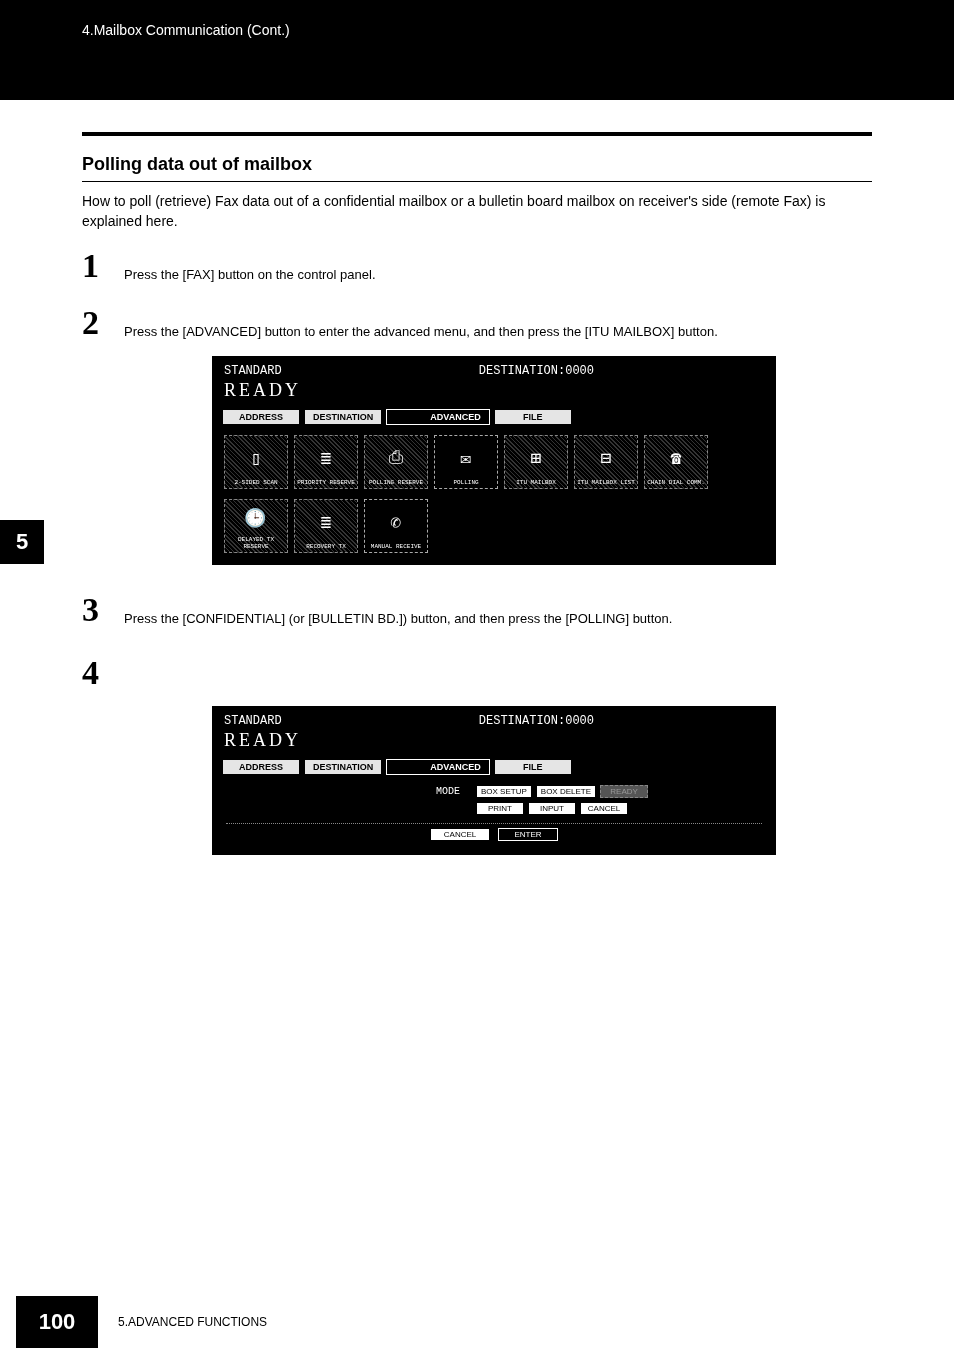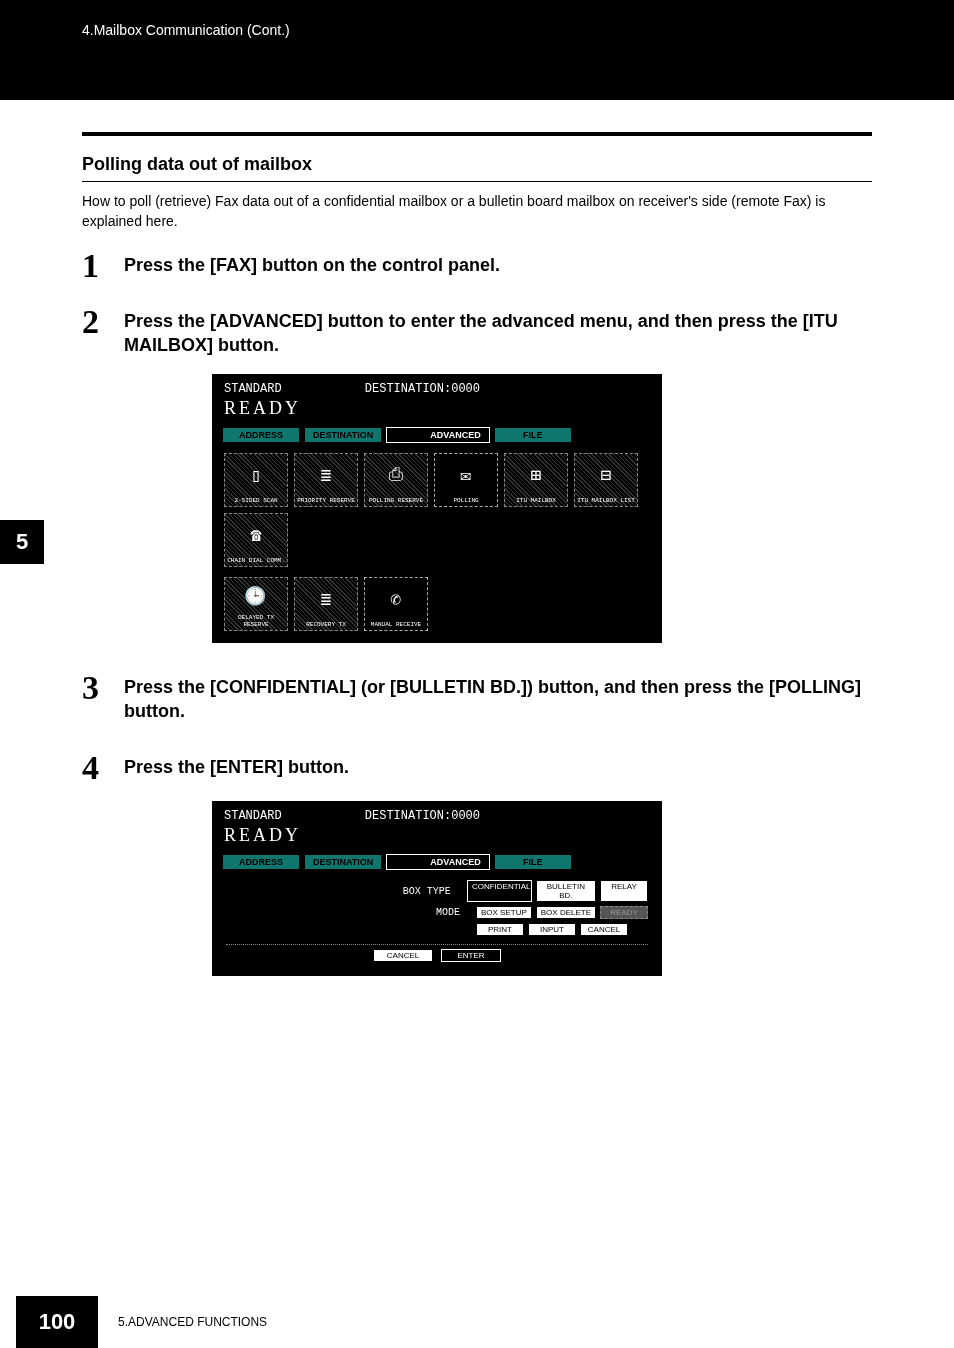--- a/index.html
+++ b/index.html
@@ -50,30 +50,31 @@
     }
     .step-num {
       font-size: 34px;
       font-weight: bold;
       font-family: "Times New Roman", serif;
       width: 42px;
       line-height: 1;
       flex-shrink: 0;
     }
     .step-text {
-      font-size: 18px;
-      font-weight: bold;
+      font-size: 13px;
+      font-weight: normal;
       line-height: 1.35;
       padding-top: 4px;
+      margin-top: 13px;
     }
     .screenshot {
       margin: 10px 0 28px 130px;
       background: #000;
       color: #fff;
-      width: 450px;
+      width: 564px;
       font-family: "Courier New", monospace;
       font-size: 12px;
       position: relative;
       padding: 8px 8px 10px 8px;
     }
     .scr-line {
       display: flex;
       justify-content: space-between;
       padding: 0 4px;
     }
@@ -82,21 +83,21 @@
       letter-spacing: 3px;
       font-family: "Times New Roman", serif;
       padding: 2px 4px 6px 4px;
     }
     .scr-tabs {
       display: flex;
       gap: 4px;
       padding: 2px 2px;
     }
     .scr-tab {
-      background: #0f766e;
+      background: #e5e5e5;
       color: #000;
       border: 1px solid #000;
       padding: 2px 8px;
       font-size: 9px;
       font-weight: bold;
       font-family: Arial, sans-serif;
       min-width: 78px;
       text-align: center;
     }
     .scr-tab.active {
@@ -303,44 +304,35 @@
     </div>
   </div>
 
   <div class="step">
     <div class="step-num">3</div>
     <div class="step-text">Press the [CONFIDENTIAL] (or [BULLETIN BD.]) button, and then press the [POLLING] button.</div>
   </div>
 
   <div class="step" style="margin-top:28px;">
     <div class="step-num">4</div>
-    <div class="step-text">Press the [ENTER] button.</div>
   </div>
 
   <div class="screenshot">
     <div class="scr-line">
       <span>STANDARD</span>
       <span style="margin-right:170px;">DESTINATION:0000</span>
     </div>
     <div class="scr-ready">READY</div>
     <div class="scr-tabs">
       <div class="scr-tab">ADDRESS</div>
       <div class="scr-tab">DESTINATION</div>
       <div class="scr-tab active">ADVANCED</div>
       <div class="scr-tab">FILE</div>
     </div>
     <div class="scr-body2">
-      <div class="scr-row2">
-        <div class="scr-label2">BOX TYPE</div>
-        <div class="scr-btn-group">
-          <div class="scr-btn2 sel">CONFIDENTIAL</div>
-          <div class="scr-btn2">BULLETIN BD.</div>
-          <div class="scr-btn2">RELAY</div>
-        </div>
-      </div>
       <div class="scr-row2">
         <div class="scr-label2">MODE</div>
         <div class="scr-btn-group">
           <div class="scr-btn2">BOX SETUP</div>
           <div class="scr-btn2">BOX DELETE</div>
           <div class="scr-btn2 dis">READY</div>
         </div>
       </div>
       <div class="scr-row2">
         <div class="scr-label2"></div>

